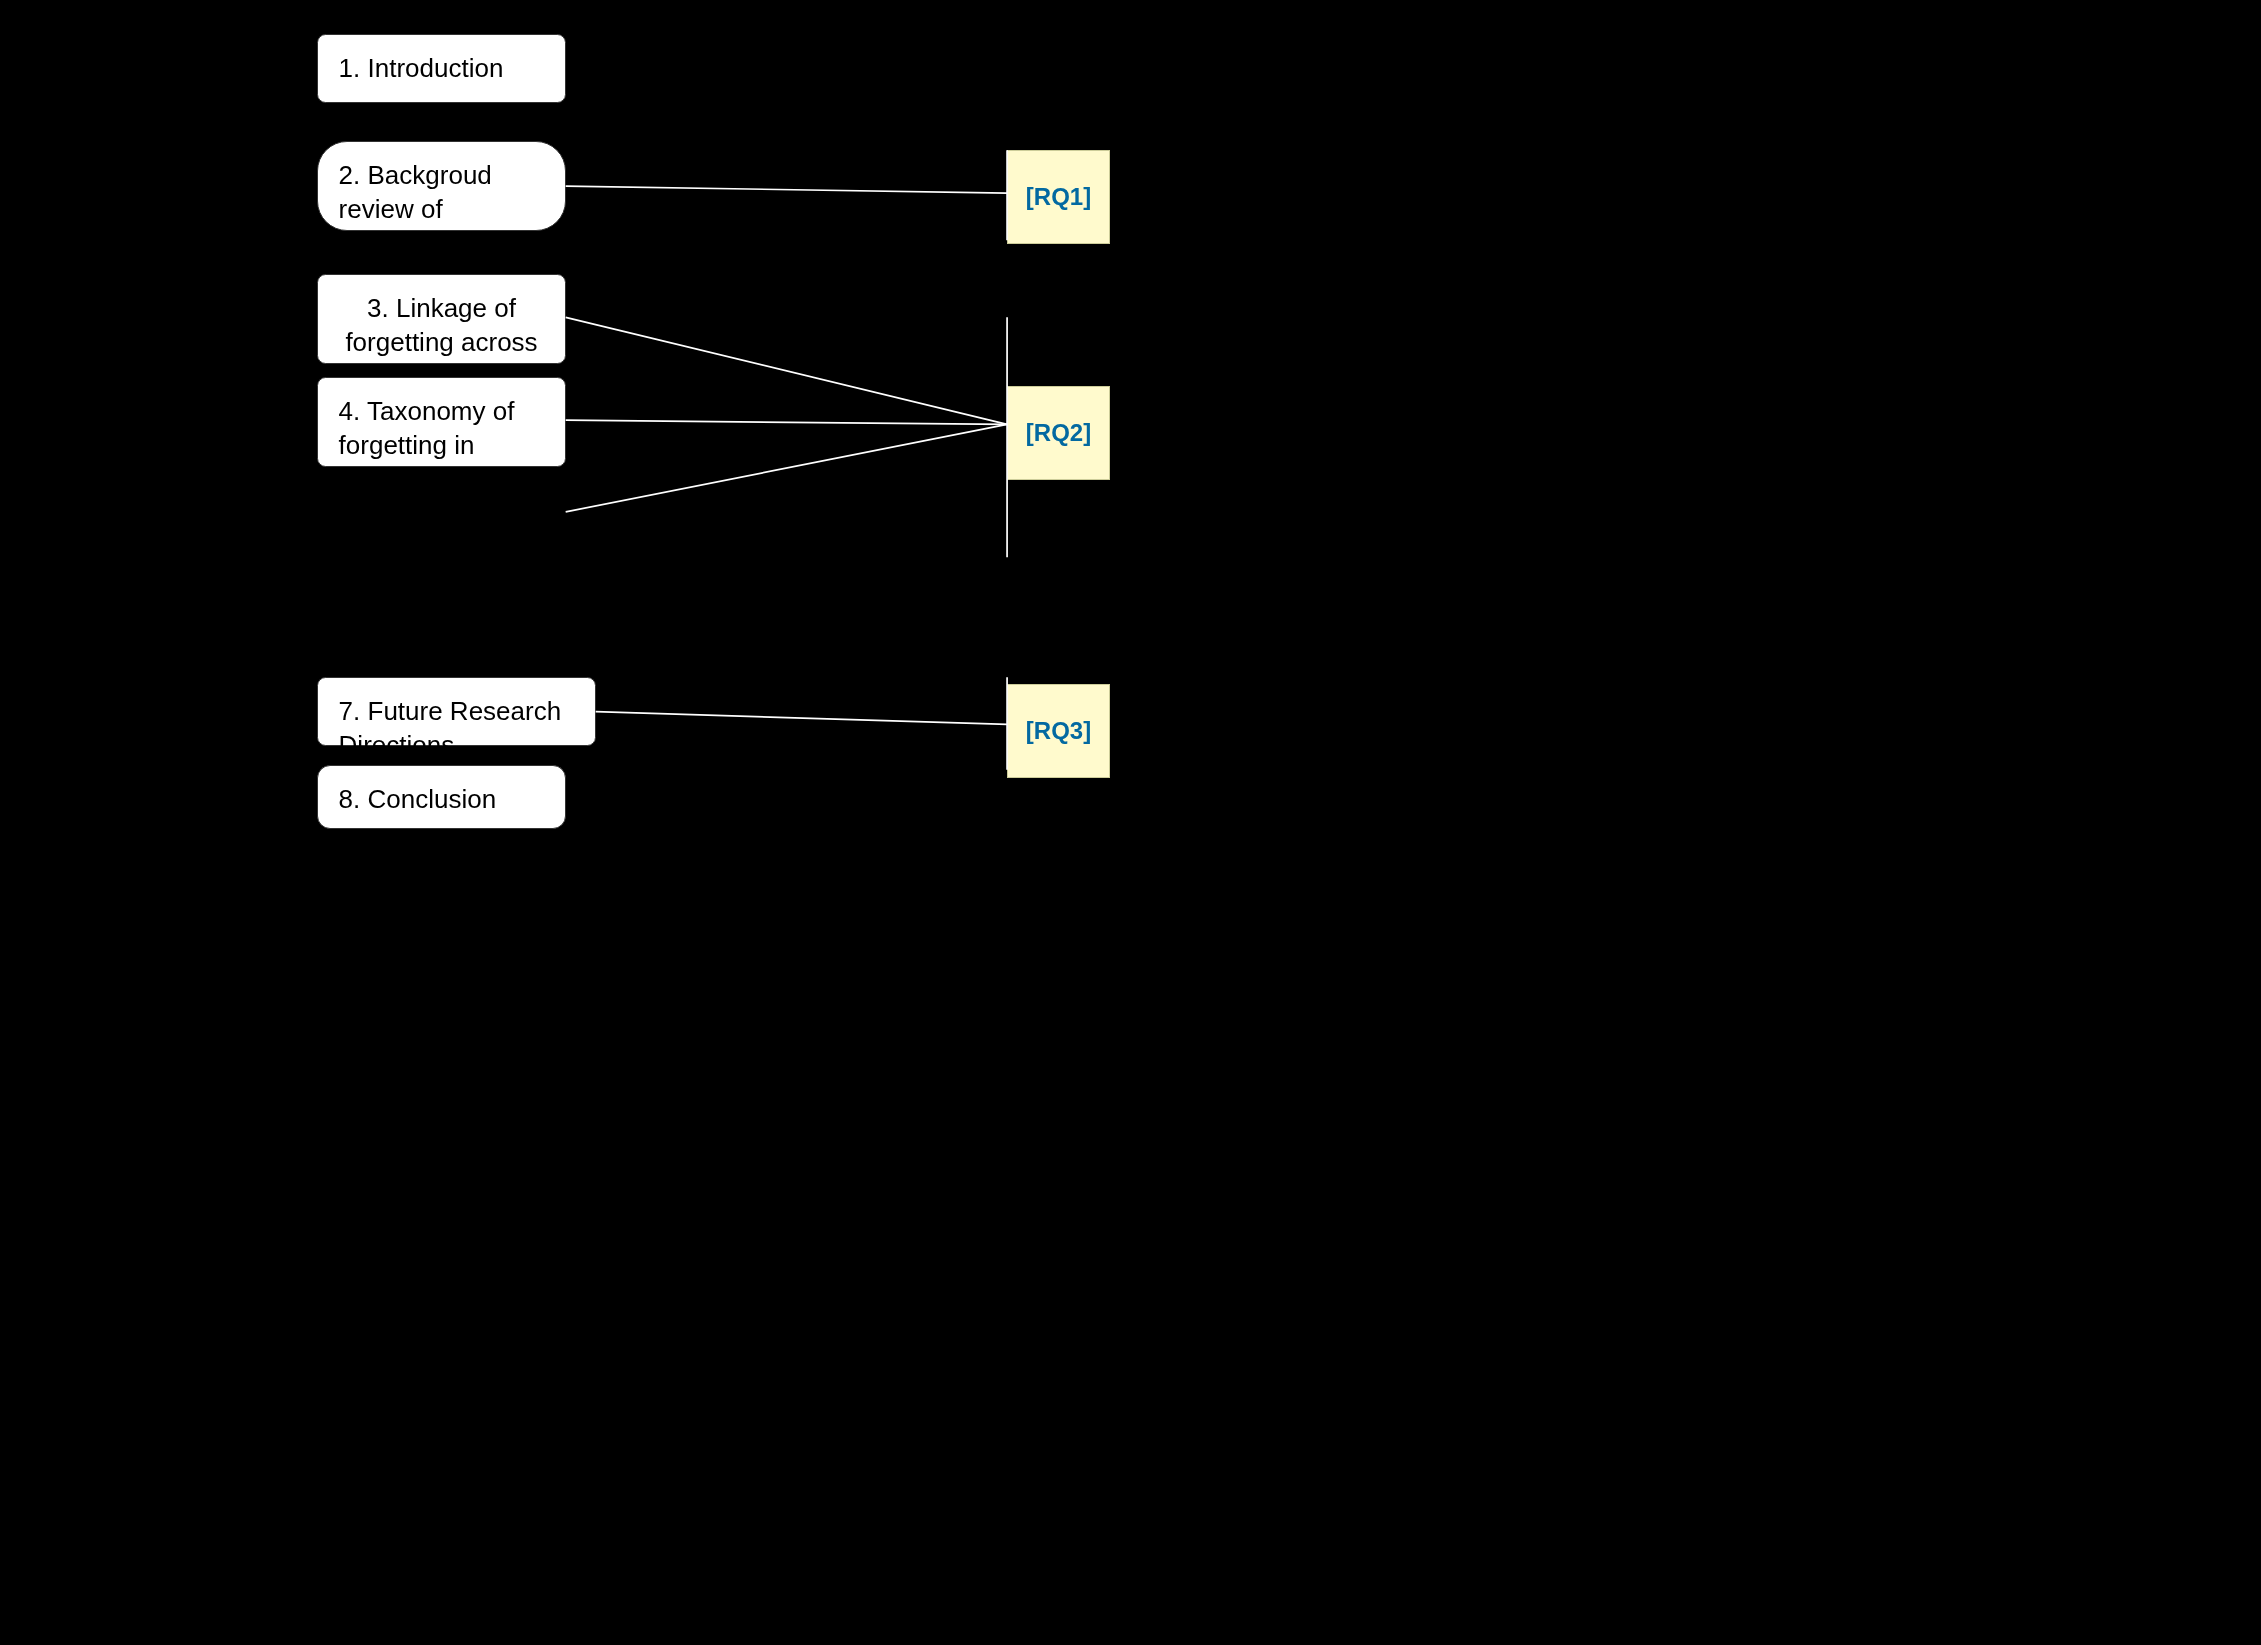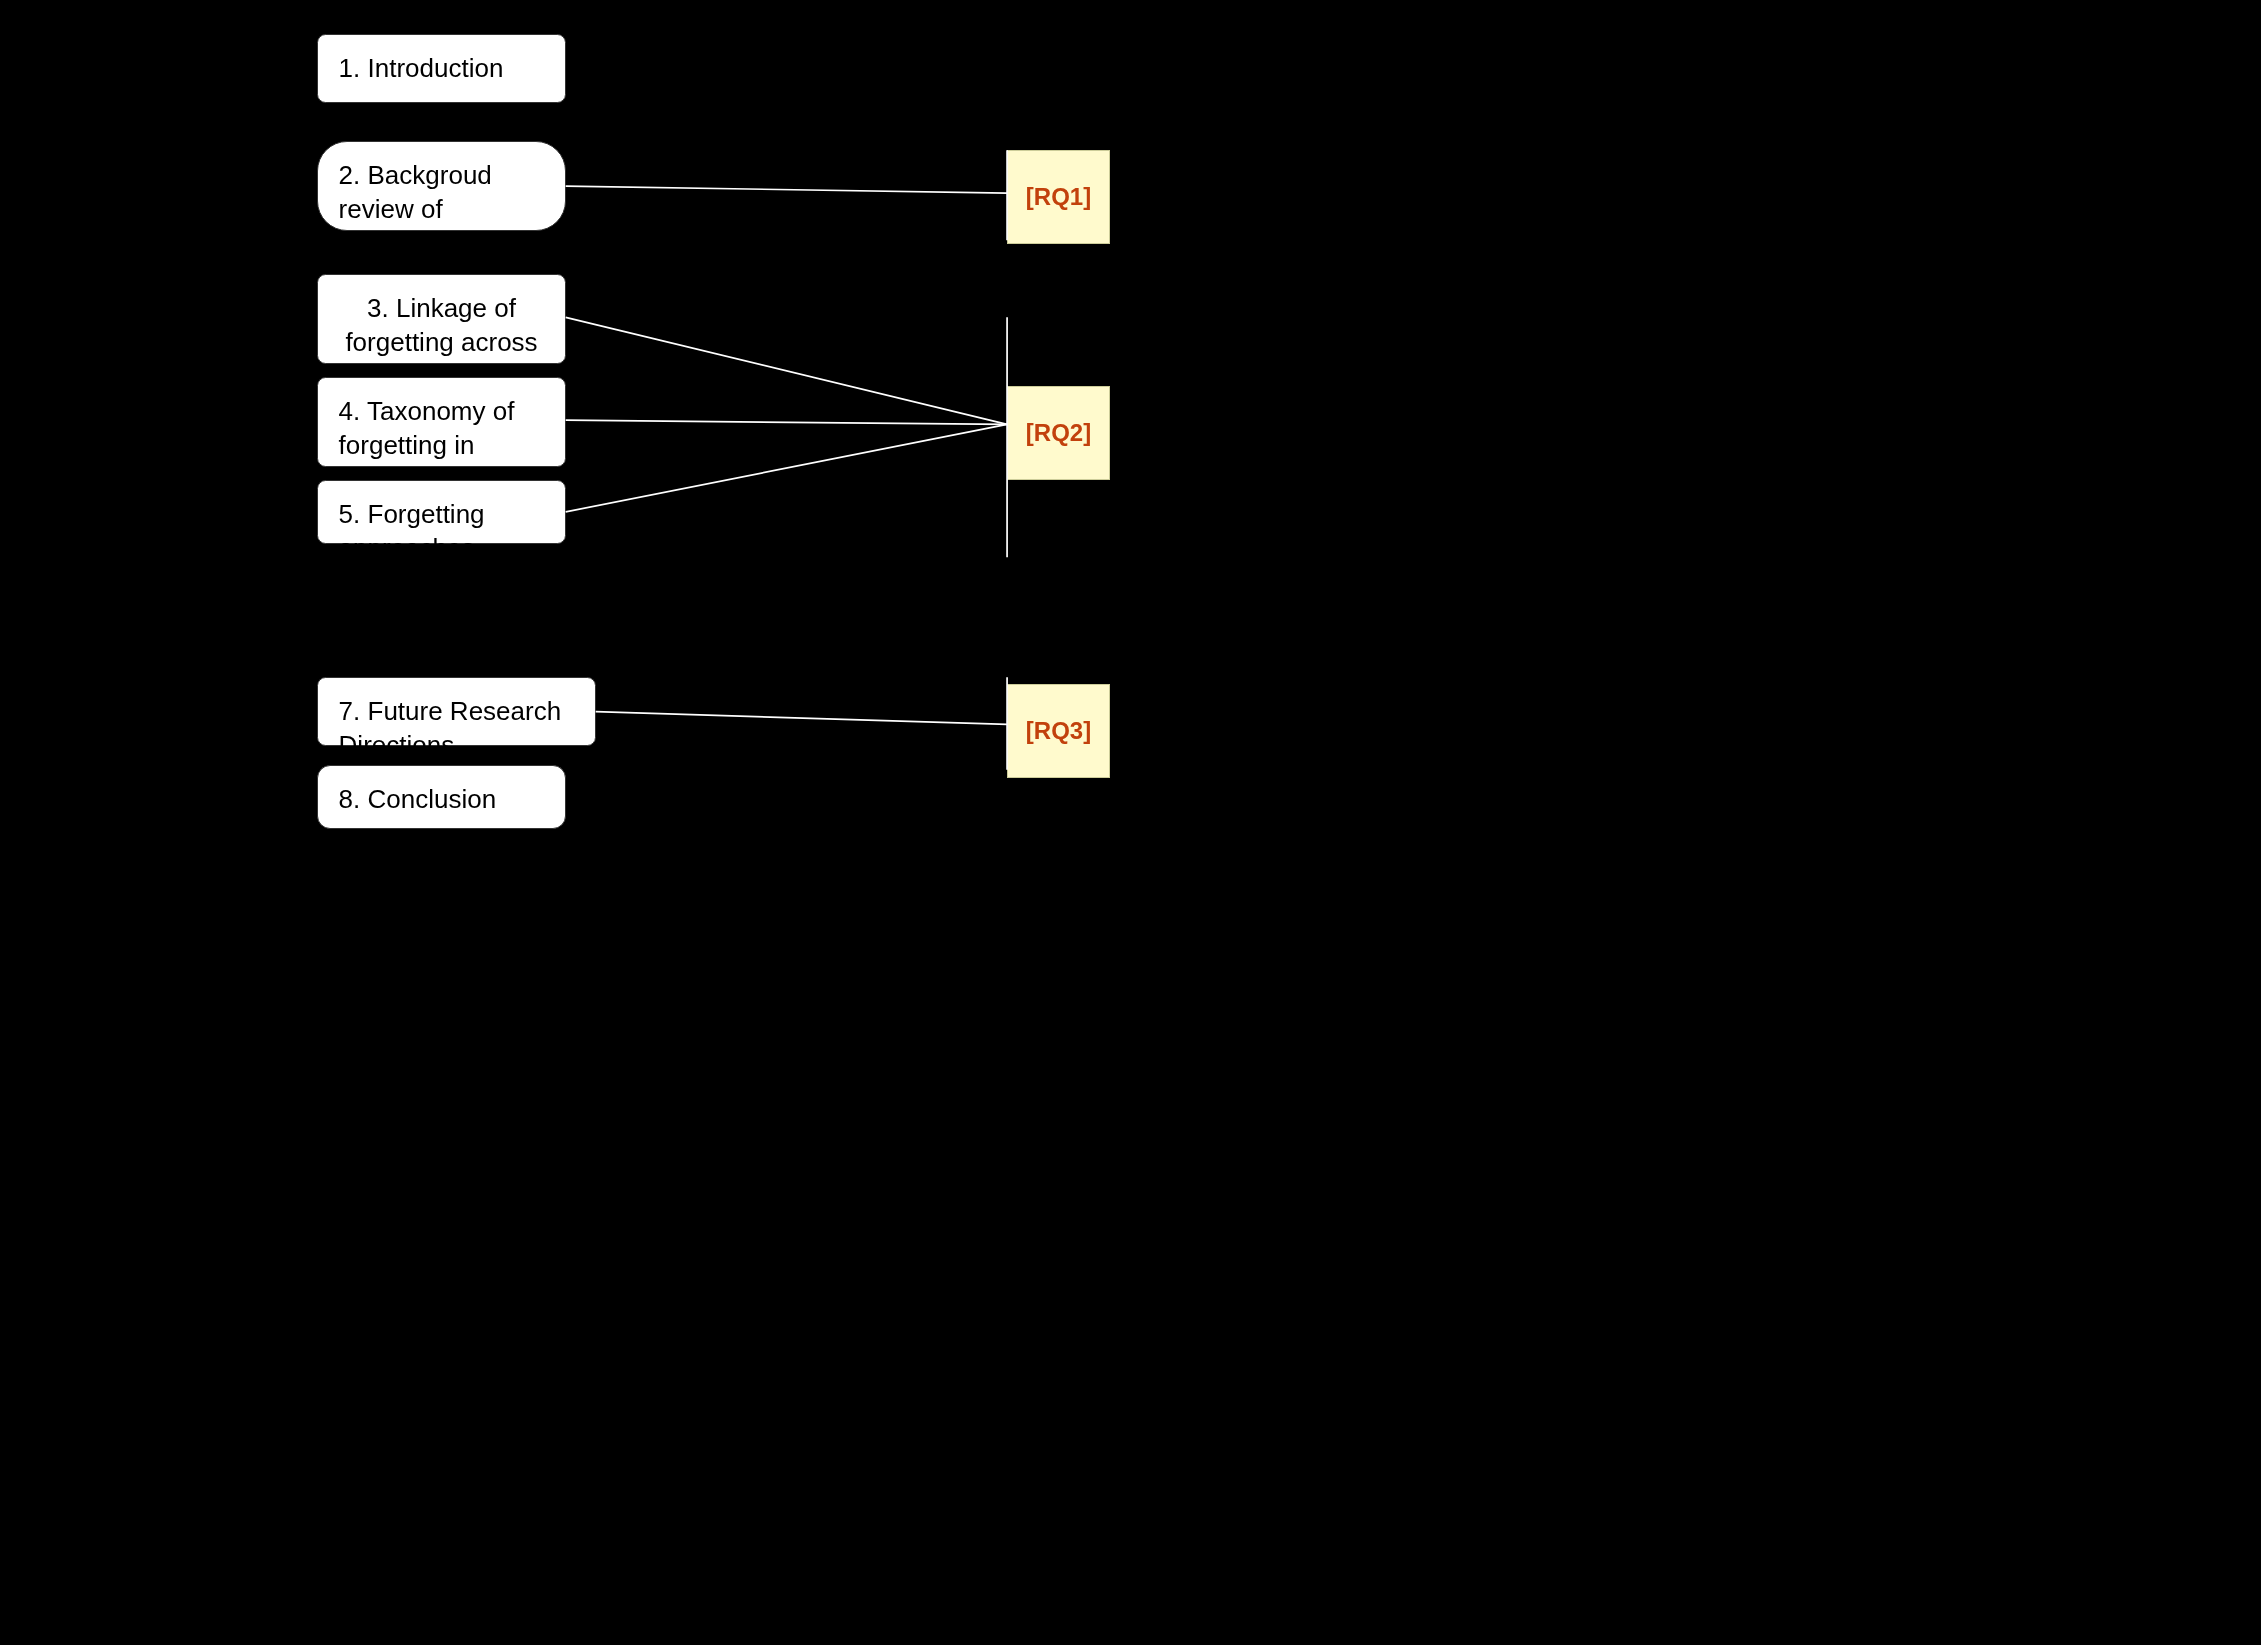--- a/index.html
+++ b/index.html
@@ -41,21 +41,21 @@
       position: absolute;
       background-color: #fffacd;
       border: 1.7px solid #cccc99;
       width: 103px;
       height: 94px;
       display: flex;
       align-items: center;
       justify-content: center;
       font-size: 24px;
       font-weight: bold;
-      color: #c2410c;
+      color: #0369a1;
     }
 
     
     .connector-svg {
       position: absolute;
       top: 0;
       left: 0;
       width: 2261px;
       height: 1646px;
       pointer-events: none;
@@ -75,23 +75,20 @@
   </div>
 
   <div class="section-box" style="top: 274px; left: 317px; width: 249px; height: 90px; text-align: center;">
     <span>3. Linkage of forgetting across knowledge areas</span>
   </div>
 
   <div class="section-box" style="top: 377px; left: 317px; width: 249px; height: 90px;">
     <span>4. Taxonomy of forgetting in Machine learning</span>
   </div>
 
-  <div class="section-box" style="top: 480px; left: 317px; width: 249px; height: 64px;">
-    <span>5. Forgetting approaches</span>
-  </div>
 
 
   <div class="section-box" style="top: 677px; left: 317px; width: 279px; height: 69px;">
     <span>7. Future Research Directions</span>
   </div>
 
   <div class="section-box" style="top: 765px; left: 317px; width: 249px; height: 64px; border-radius: 13px;">
     <span>8. Conclusion</span>
   </div>
 

